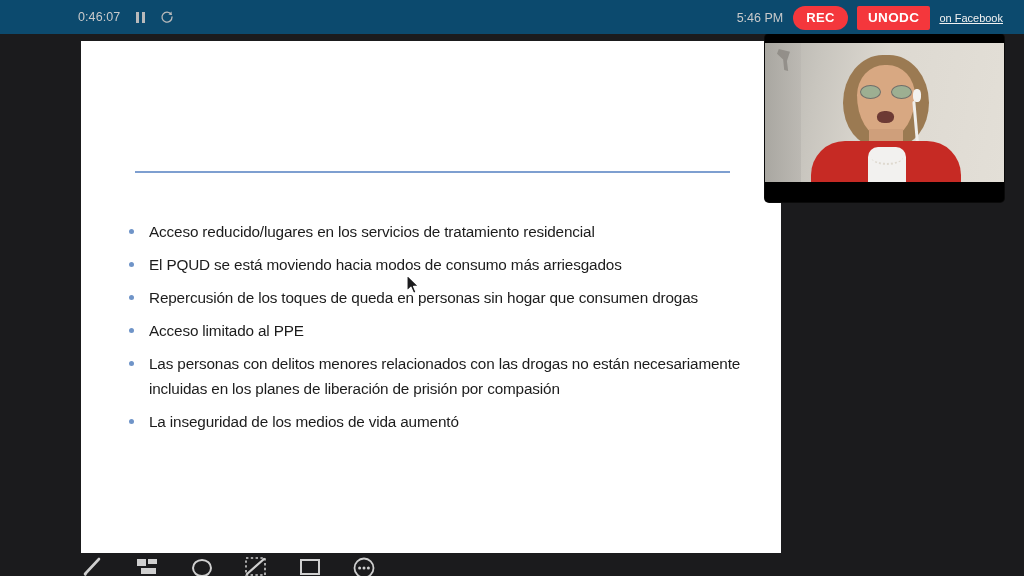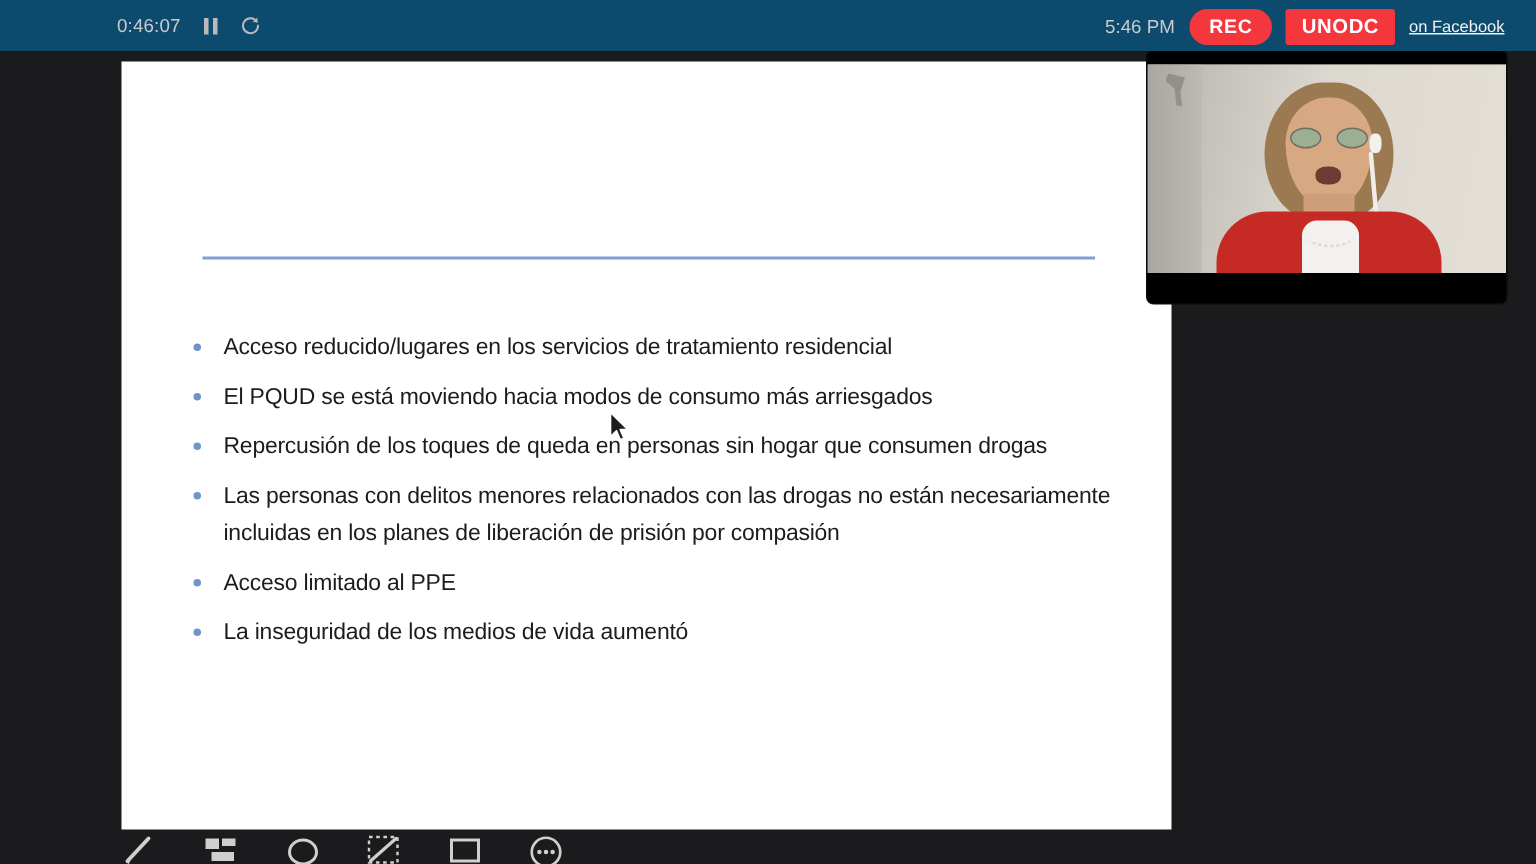--- a/index.html
+++ b/index.html
@@ -363,22 +363,22 @@
 
 <div id="slide">
 
 
   <div id="title-rule"></div>
 
   <ul id="bullet-list">
     <li>Acceso reducido/lugares en los servicios de tratamiento residencial</li>
     <li>El PQUD se está moviendo hacia modos de consumo más arriesgados</li>
     <li>Repercusión de los toques de queda en personas sin hogar que consumen drogas</li>
+    <li>Acceso limitado al PPE</li>
     <li>Las personas con delitos menores relacionados con las drogas no están necesariamente incluidas en los planes de liberación de prisión por compasión</li>
-    <li>Acceso limitado al PPE</li>
     <li>La inseguridad de los medios de vida aumentó</li>
   </ul>
 
 </div>
 
 <div id="webcam">
   <div id="webcam-video">
     <div class="cam-wall"></div>
     <div class="cam-door"></div>
     <div class="cam-hook"></div>

